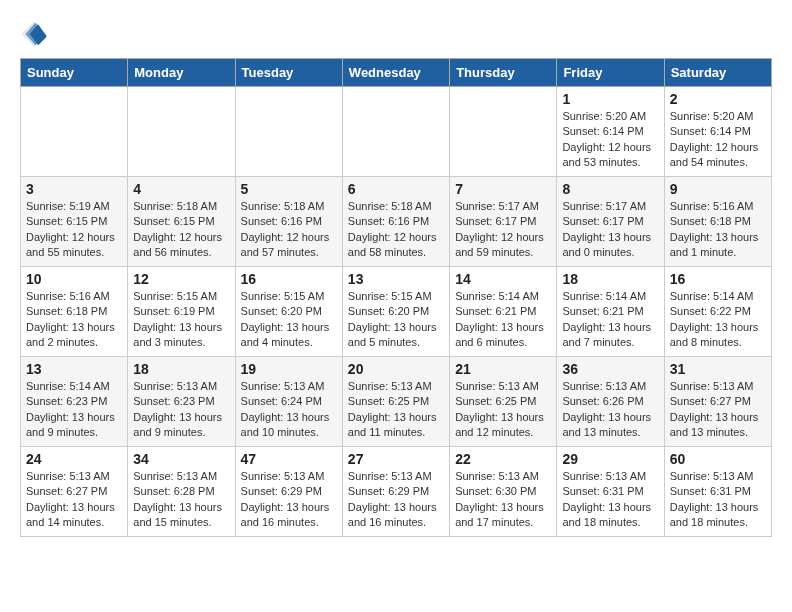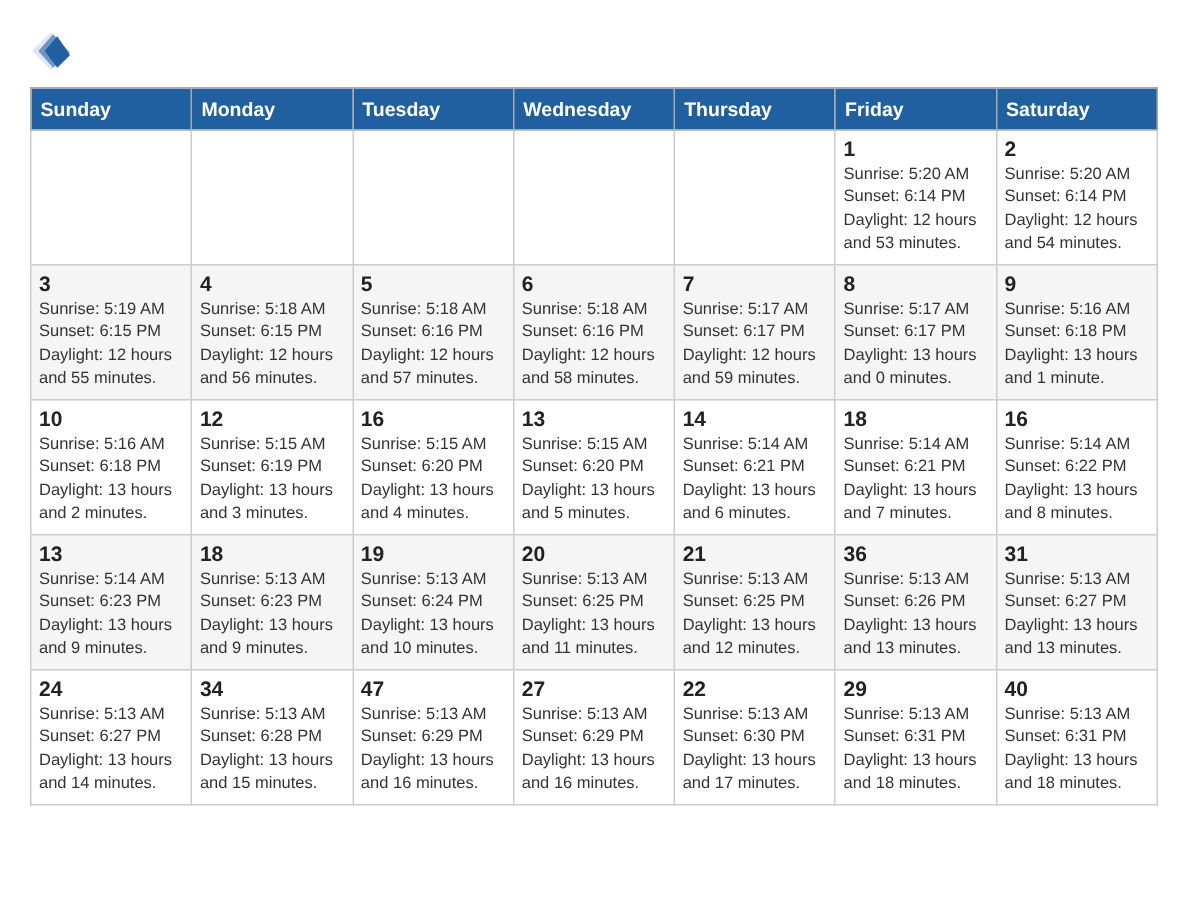--- a/index.html
+++ b/index.html
@@ -334,21 +334,21 @@
 and 17 minutes.</div>
         </td>
         <td>
           <span class="day-number">29</span>
           <div class="day-info" style="white-space: pre-line;">Sunrise: 5:13 AM
 Sunset: 6:31 PM
 Daylight: 13 hours
 and 18 minutes.</div>
         </td>
         <td>
-          <span class="day-number">40</span>
+          <span class="day-number">60</span>
           <div class="day-info" style="white-space: pre-line;">Sunrise: 5:13 AM
 Sunset: 6:31 PM
 Daylight: 13 hours
 and 18 minutes.</div>
         </td>
       </tr>
     </tbody>
 </table>
 
 </body></html>

